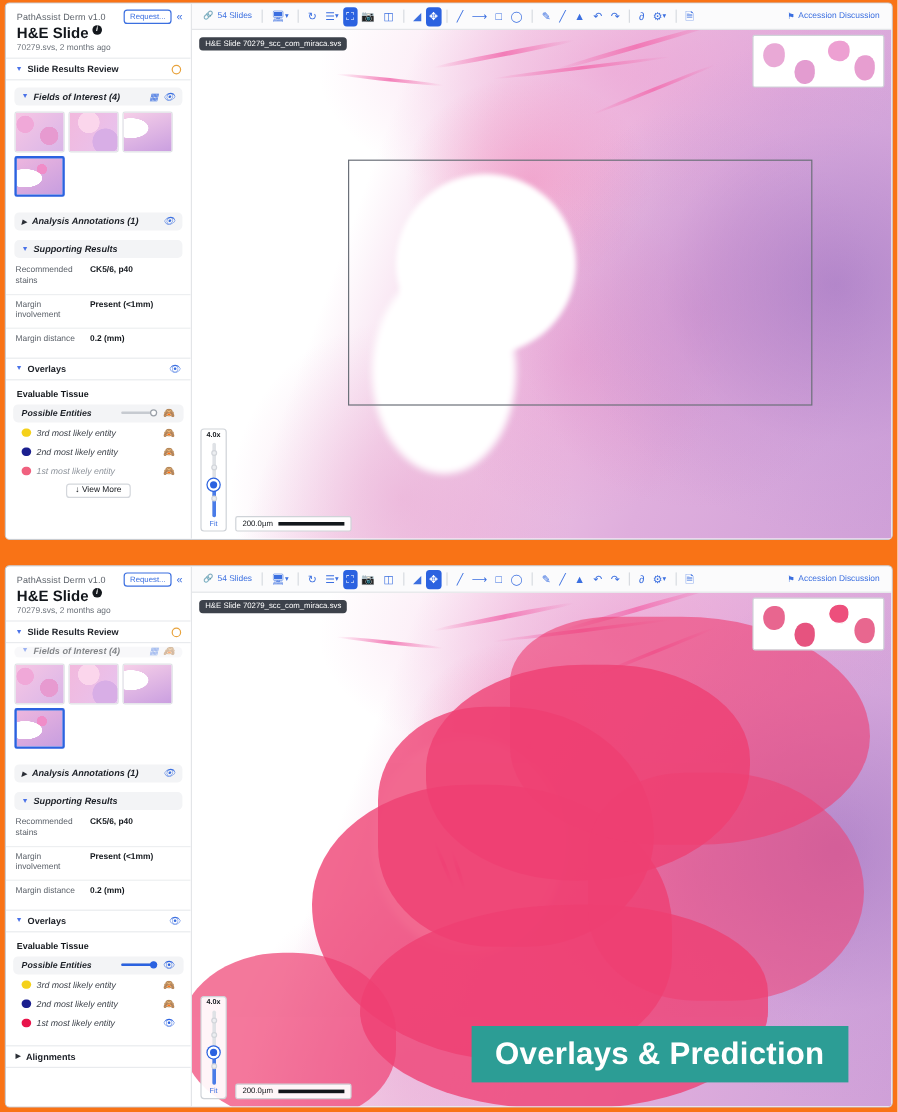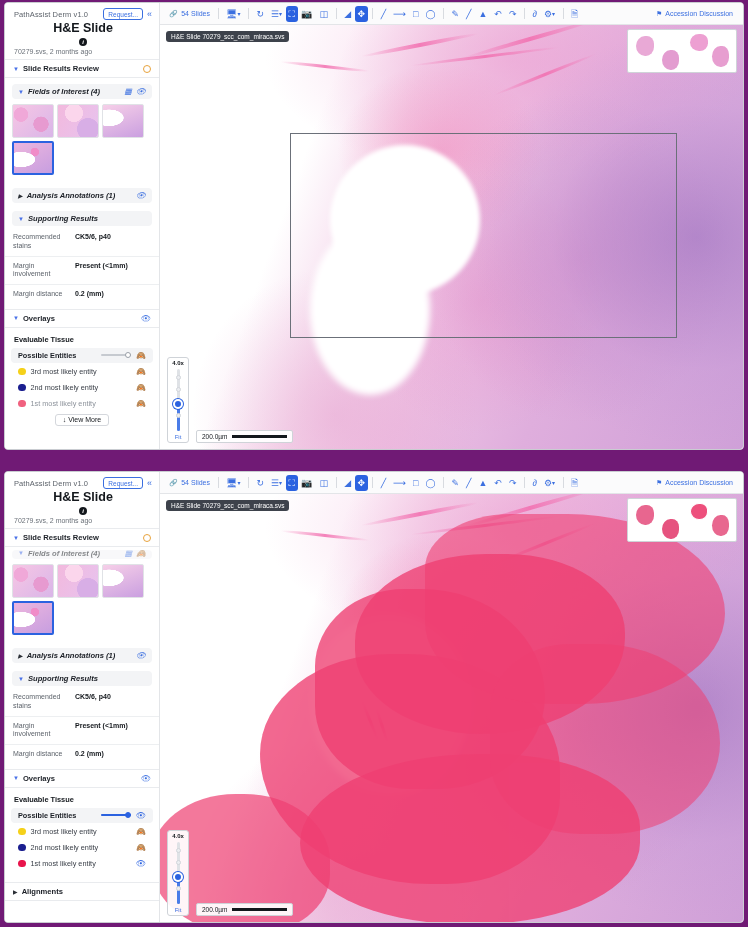--- a/index.html
+++ b/index.html
@@ -2,21 +2,21 @@
 <html><head>
 <meta charset="utf-8">
 <style>
   * { box-sizing: border-box; margin: 0; padding: 0; }
   html, body {
     width: 748px; height: 927px;
     background: #ffffff;
     font-family: "Liberation Sans", sans-serif;
     overflow: hidden;
   }
-  .page { width: 748px; height: 927px; position: relative; background: #701a75; }
+  .page { width: 748px; height: 927px; position: relative; background: #f97316; }
 
   .panel {
     position: absolute; left: 4px; width: 740px;
     border: 1px solid #c9ccd1; border-radius: 4px;
     overflow: hidden; background: #fff;
     display: flex; flex-direction: row;
   }
   #panel-top { top: 2px; height: 448px; }
   #panel-bottom { top: 471px; height: 452px; }
 
@@ -29,21 +29,21 @@
   .sb-head { padding: 5px 7px 4px 9px; }
   .sb-head-row { display: flex; align-items: center; justify-content: space-between; }
   .sb-app { font-size: 7.5px; color: #5d636b; letter-spacing: .1px; }
   .req-btn {
     border: 1px solid #3b6fe0; color: #3b6fe0; background: #fff;
     font-size: 6.5px; border-radius: 3px; padding: 1.5px 4px;
     max-width: 40px; overflow: hidden; white-space: nowrap;
   }
   .collapse-ic { color: #3b6fe0; font-size: 9px; margin-left: 4px; line-height: 1; }
   .sb-title { font-size: 12.5px; font-weight: bold; color: #13171c; margin-top: 1px;
-              display: flex; align-items: center; gap: 3px; flex-direction: column; }
+              display: flex; align-items: flex-start; gap: 3px; }
   .info-dot {
     width: 8px; height: 8px; border-radius: 50%; background: #13171c;
     color: #fff; font-size: 6px; line-height: 8px; text-align: center;
     font-style: italic; font-weight: bold; display: inline-block;
   }
   .sb-sub { font-size: 7px; color: #6b7179; margin-top: 2px; }
 
   .sec-bar {
     display: flex; align-items: center; justify-content: space-between;
     padding: 4px 8px; border-top: 1px solid #e9ebee; border-bottom: 1px solid #e9ebee;
@@ -88,21 +88,21 @@
   .kv-k { font-size: 7px; color: #5d636b; width: 56px; line-height: 1.25; }
   .kv-v { font-size: 7px; color: #13171c; font-weight: bold; line-height: 1.25; flex: 1; }
 
   .ev-title { font-size: 7.4px; font-weight: bold; color: #13171c; padding: 7px 9px 3px 9px; }
 
   .ov-row {
     display: flex; align-items: center; gap: 5px;
     padding: 3px 7px; margin: 1px 6px; border-radius: 4px;
   }
   .ov-row.hl { background: #f3f4f6; }
-  .ov-name { font-size: 7.3px; color: #1b1f26; flex: 1; font-weight: bold; }
+  .ov-name { font-size: 7.3px; color: #1b1f26; flex: 1; font-weight: bold; font-style: italic; }
   .ov-name.dim { font-weight: normal; color: #3b4049; }
   .ov-name.faded { color: #8d939b; font-weight: normal; }
   .dot { width: 7.5px; height: 7.5px; border-radius: 50%; flex-shrink: 0; }
   .slider { width: 30px; height: 8px; position: relative; }
   .slider .track { position: absolute; top: 3px; left: 0; right: 0; height: 2px;
                    background: #c6cad0; border-radius: 2px; }
   .slider .fill { position: absolute; top: 3px; left: 0; height: 2px; border-radius: 2px; background: #2b62e0; }
   .slider .knob { position: absolute; top: 0.5px; width: 6px; height: 6px; border-radius: 50%;
                   background: #fff; border: 1.6px solid; }
   .eye { font-size: 8px; }
@@ -587,17 +587,18 @@
             <span class="thumbk" style="top:30px;"></span>
           </span>
           <span class="zoom-fit">Fit</span>
         </div>
 
         <div class="scalebar">
           <span class="lbl">200.0µm</span>
           <span class="bar"></span>
         </div>
 
+        <div class="caption" id="caption-bottom">Overlays &amp; Prediction</div>
       </div>
     </div>
   </div>
 
 </div>
 
 </body></html>

